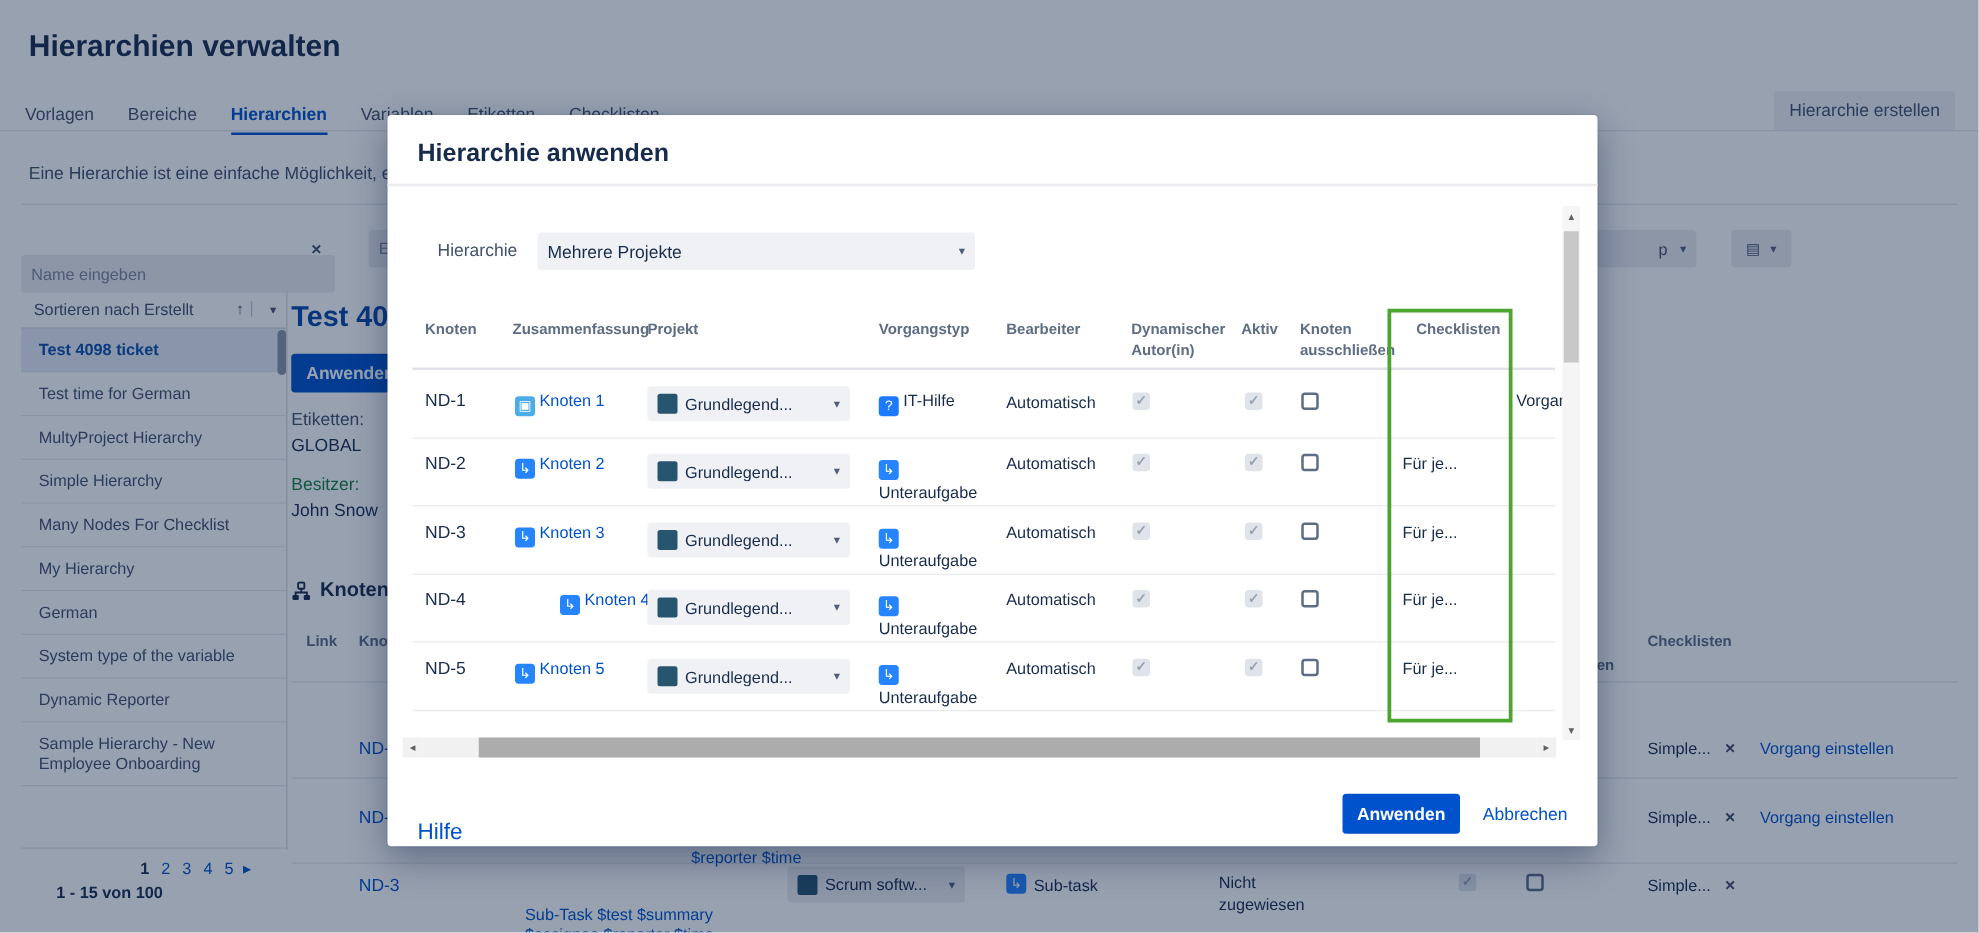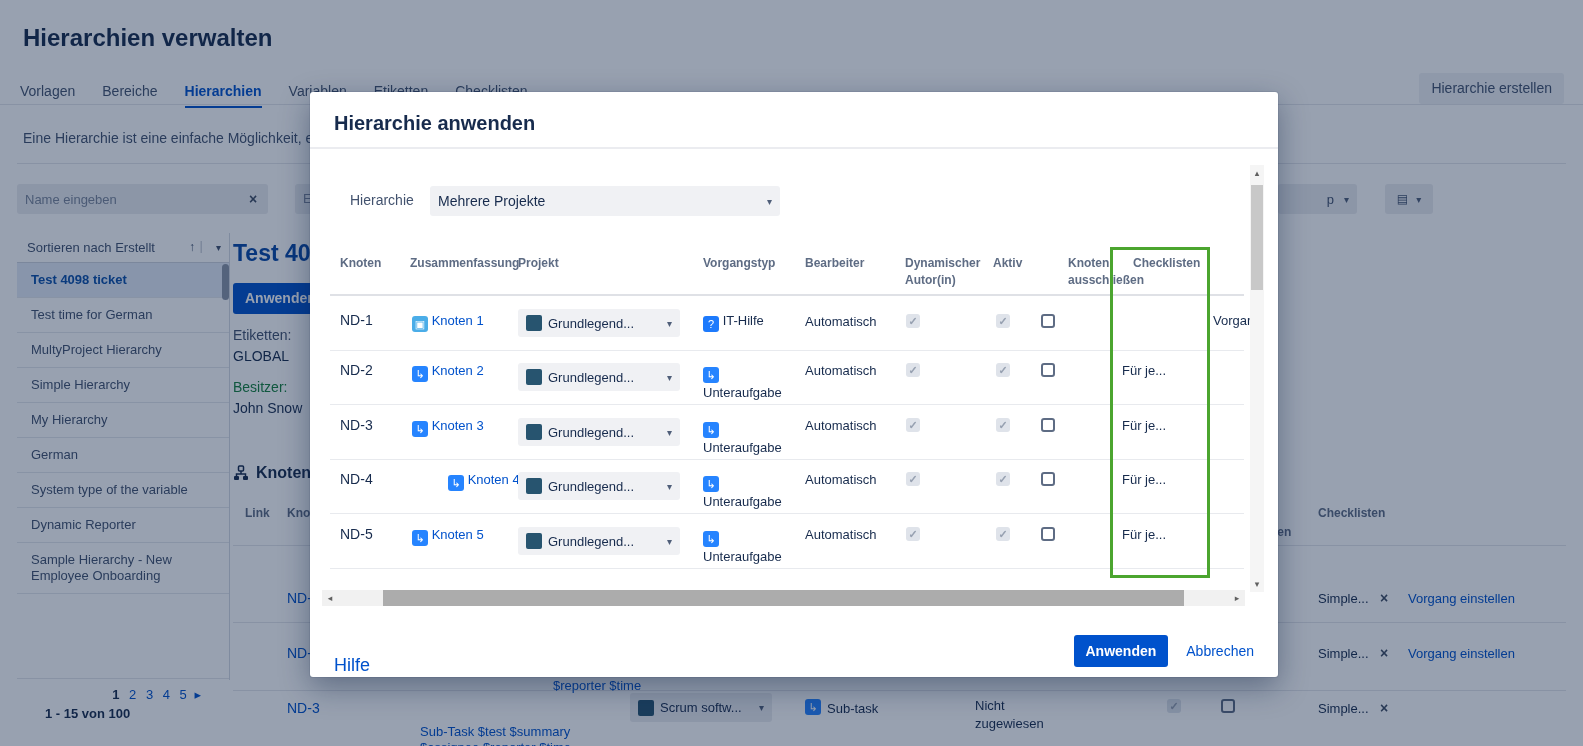--- a/index.html
+++ b/index.html
@@ -8,21 +8,21 @@
   .abs{position:absolute;}
   .lnk{color:#0052CC;text-decoration:none;}
   .hairline{position:absolute;height:0;border-top:1px solid #E3E6EB;}
   .vline{position:absolute;width:0;border-left:1px solid #D5DAE2;}
   
   .tabs{position:absolute;left:20px;top:83px;display:flex;gap:27px;font-size:14px;color:#44546F;}
   .tab{padding-bottom:9px;cursor:pointer;}
   .tab.active{color:#0052CC;font-weight:bold;box-shadow:inset 0 -2px 0 #0052CC;}
   
   .ginput{position:absolute;background:#EBECF0;border:none;border-radius:3px;font-family:"Liberation Sans",sans-serif;
-          font-size:13px;color:#44546F;padding:0 26px 0 8px;box-sizing:border-box;}
+          font-size:13px;color:#44546F;padding:0 26px 0 8px;box-sizing:border-box;margin-top:20px;}
   .ginput::placeholder{color:#7A869A;}
   .sel{display:flex;align-items:center;background:#F0F1F4;border-radius:3px;padding:0 8px;gap:6px;
        font-size:13px;color:#172B4D;position:absolute;box-sizing:border-box;cursor:pointer;}
   .sel .chev{margin-left:auto;color:#505F79;font-size:10px;}
   .avatar{width:16px;height:16px;border-radius:2px;background:#27546F;flex:0 0 16px;}
   
   .side-item{padding:9px 10px 9px 14px;font-size:13px;color:#42526E;border-bottom:1px solid #E4E7EC;
              line-height:16px;cursor:pointer;background:#fff;}
   .side-item.selected{background:#E4EBF7;color:#0B4FA8;font-weight:bold;}
   
@@ -91,20 +91,21 @@
     <span style="position:absolute;right:34px;top:7px;font-size:12px;color:#42526E;">↑</span>
     <span style="position:absolute;right:26px;top:5px;font-size:13px;color:#C1C7D0;">|</span>
     <span style="position:absolute;right:8px;top:9px;font-size:10px;color:#42526E;">▾</span>
   </div>
 
   <div class="abs" style="left:17px;top:263px;width:212px;">
     <div class="side-item selected">Test 4098 ticket</div>
     <div class="side-item">Test time for German</div>
     <div class="side-item">MultyProject Hierarchy</div>
     <div class="side-item">Simple Hierarchy</div>
+    <div class="side-item">Many Nodes For Checklist</div>
     <div class="side-item">My Hierarchy</div>
     <div class="side-item">German</div>
     <div class="side-item">System type of the variable</div>
     <div class="side-item">Dynamic Reporter</div>
     <div class="side-item">Sample Hierarchy - New Employee Onboarding</div>
   </div>
   <div class="abs" style="left:222px;top:264px;width:7px;height:36px;background:#8A94A6;border-radius:4px;"></div>
   <div class="vline" style="left:229px;top:233px;height:447px;"></div>
 
   <div class="hairline" style="left:17px;top:678px;width:212px;"></div>
@@ -196,21 +197,21 @@
         <span class="chev">▾</span>
       </div>
 
       <div class="mcol" style="left:30px;top:104px;">Knoten</div>
       <div class="mcol" style="left:100px;top:104px;">Zusammenfassung</div>
       <div class="mcol" style="left:208px;top:104px;">Projekt</div>
       <div class="mcol" style="left:393px;top:104px;">Vorgangstyp</div>
       <div class="mcol" style="left:495px;top:104px;">Bearbeiter</div>
       <div class="mcol" style="left:595px;top:104px;width:82px;">Dynamischer Autor(in)</div>
       <div class="mcol" style="left:683px;top:104px;">Aktiv</div>
-      <div class="mcol" style="left:758px;top:104px;width:84px;">Knoten ausschließen</div>
+      <div class="mcol" style="left:730px;top:104px;width:84px;">Knoten ausschließen</div>
       <div class="mcol" style="left:823px;top:104px;">Checklisten</div>
       <div class="abs" style="left:20px;top:143px;width:914px;border-top:2px solid #DFE1E6;"></div>
 
       <div class="green-box" style="left:800px;top:96px;width:94px;height:325px;"></div>
 
       <div class="mrow" style="top:145px;">
         <a class="lnk cell" style="left:10px;top:16px;font-size:14px;">ND-1</a>
         <div class="cell" style="left:82px;top:16px;width:110px;line-height:18px;">
           <span class="ticon" style="background:#4BADE8;">▣</span>
           <a class="lnk">Knoten 1</a>

